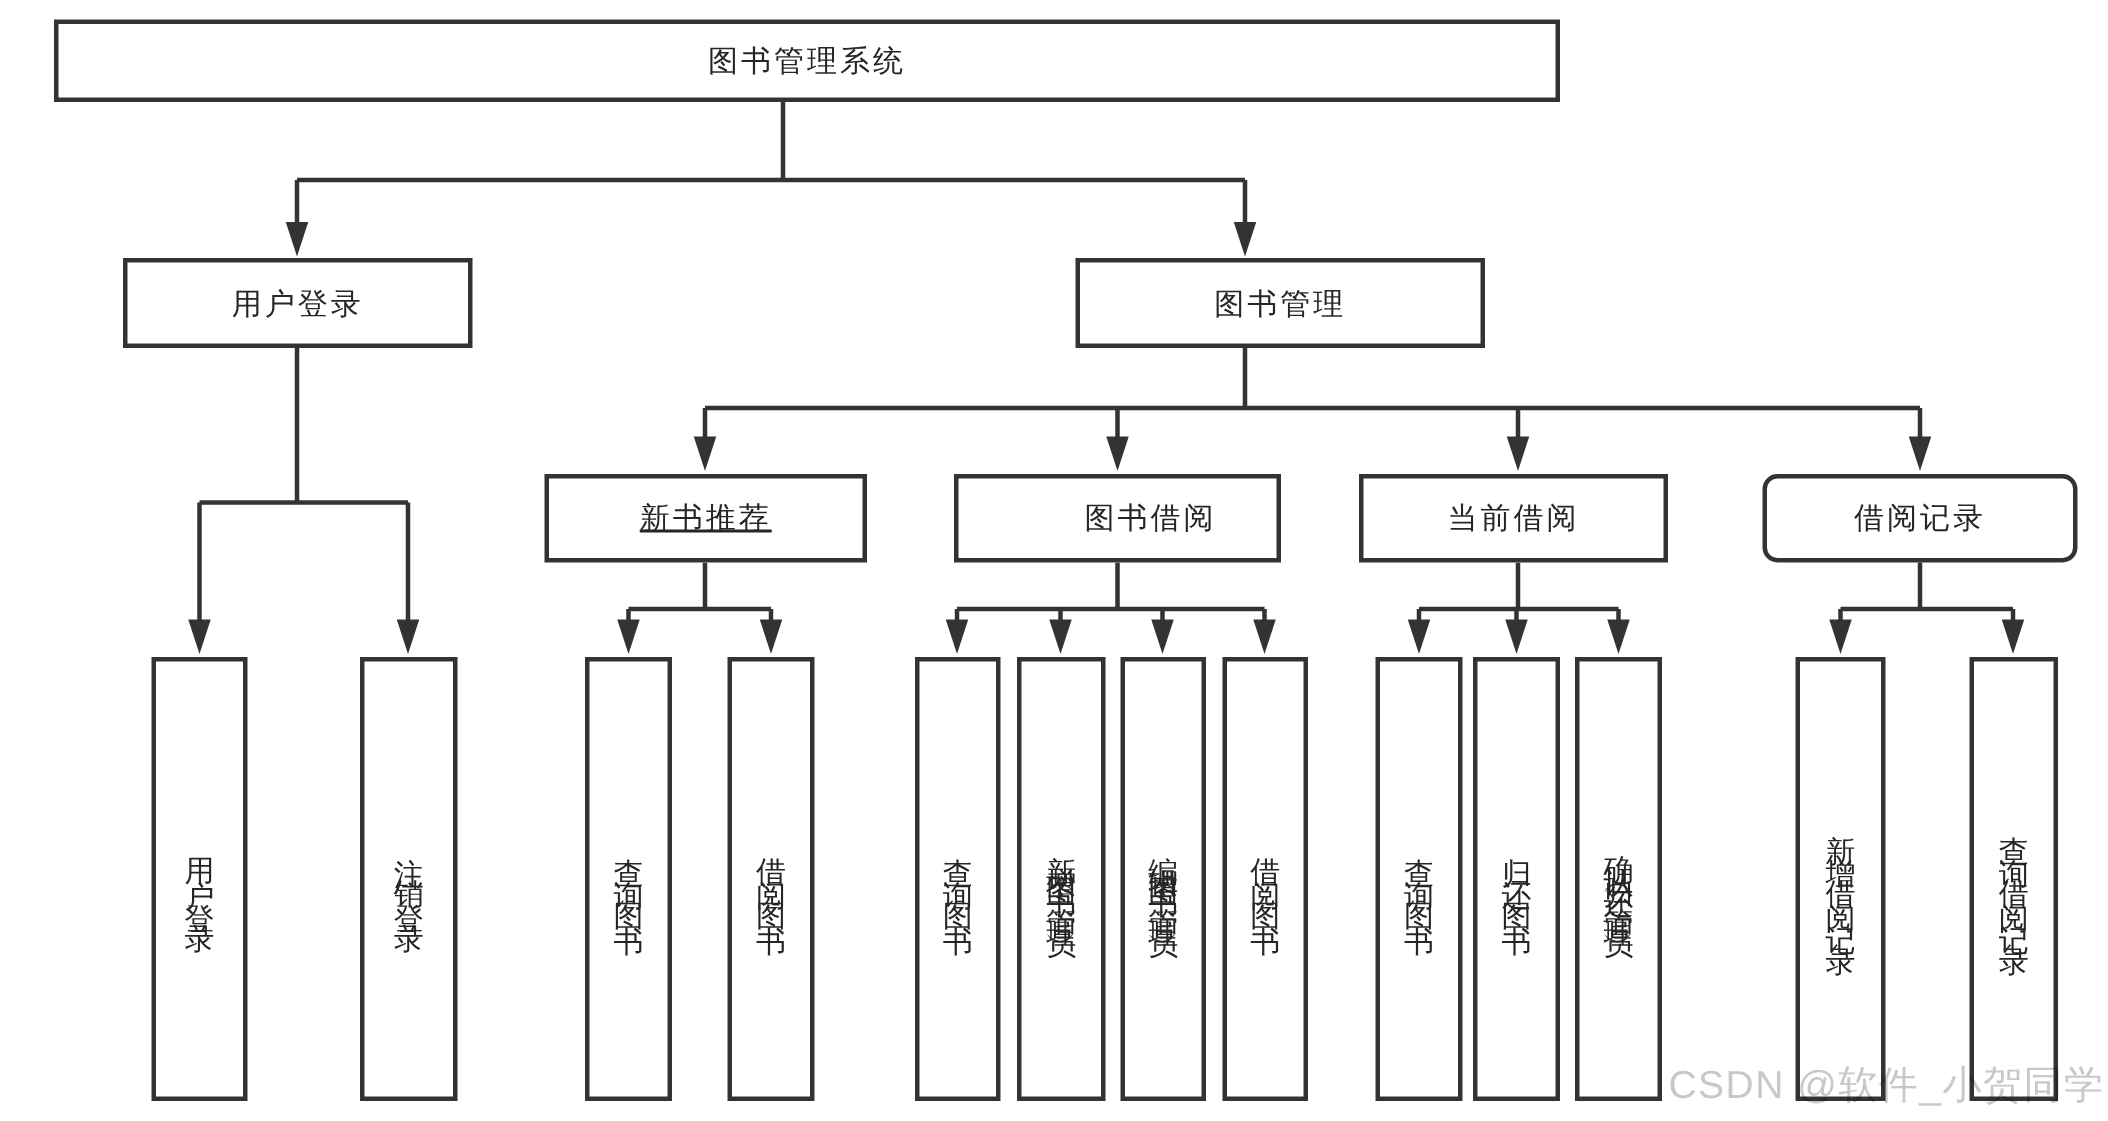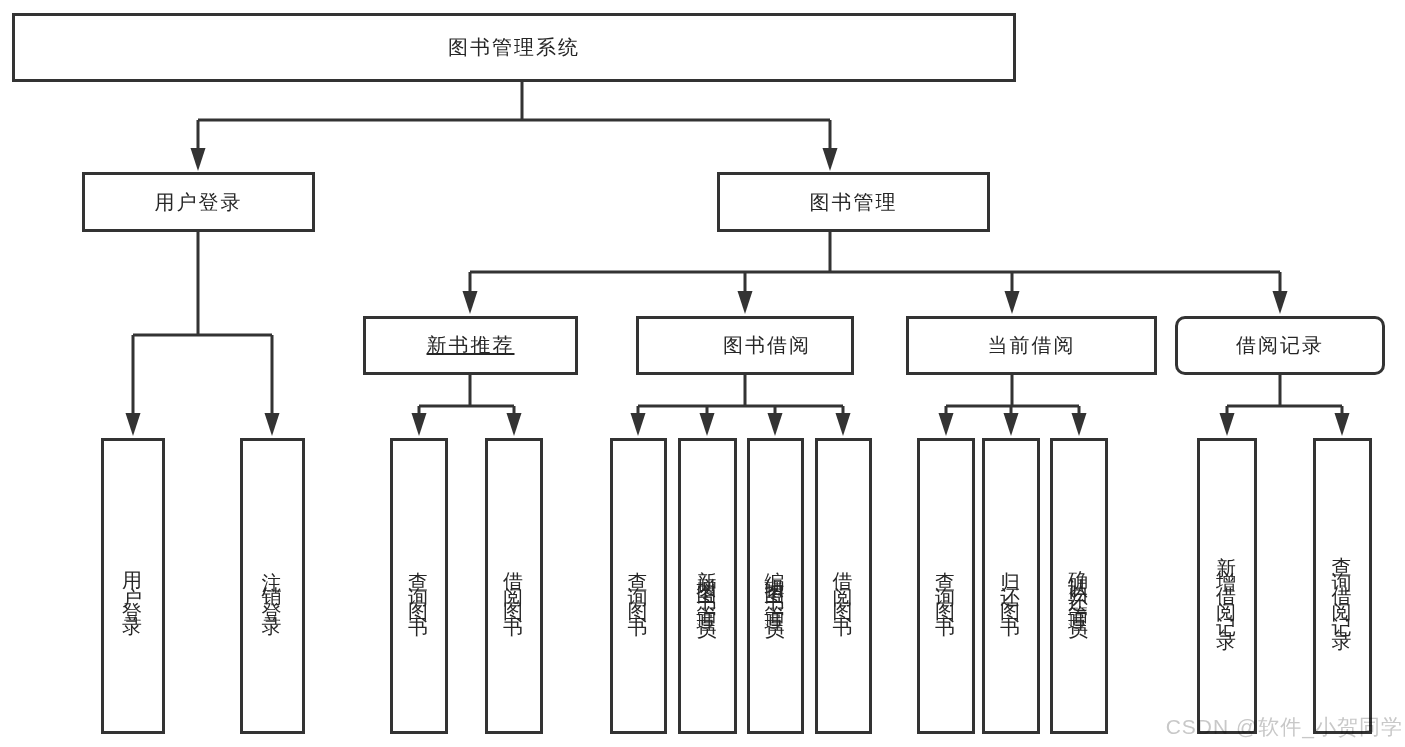--- a/index.html
+++ b/index.html
@@ -34,21 +34,21 @@
     writing-mode: vertical-rl;
     text-orientation: mixed;
     letter-spacing: 15px;
     white-space: normal;
   }
   .box.v.long { letter-spacing: 7px; }
   .watermark {
     position: absolute;
     right: 2px;
     bottom: 6px;
-    font-size: 21px;
+    font-size: 26px;
     color: #c8c8c8;
     letter-spacing: 1px;
     mix-blend-mode: multiply;
     pointer-events: none;
   }
 </style>
 </head>
 <body>
 
 <div class="canvas">
@@ -79,28 +79,28 @@
       <polygon points="767.5,413 782.5,413 775,436"></polygon>
       <polygon points="835.5,413 850.5,413 843,436"></polygon>
       <polygon points="938.5,413 953.5,413 946,436"></polygon>
       <polygon points="1003.5,413 1018.5,413 1011,436"></polygon>
       <polygon points="1071.5,413 1086.5,413 1079,436"></polygon>
       <polygon points="1219.5,413 1234.5,413 1227,436"></polygon>
       <polygon points="1334.5,413 1349.5,413 1342,436"></polygon>
     </g>
   </svg>
 
-  <div class="box h" style="left:12px; top:13px; width:1004px; height:69px;">图书管理系统</div>
+  <div class="box h" style="left:36px; top:13px; width:1004px; height:55px;">图书管理系统</div>
 
   <div class="box h" style="left:82px; top:172px; width:233px; height:60px;">用户登录</div>
   <div class="box h" style="left:717px; top:172px; width:273px; height:60px;">图书管理</div>
 
   <div class="box h" style="left:363px; top:316px; width:215px; height:59px;text-decoration:underline;">新书推荐</div>
   <div class="box h" style="left:636px; top:316px; width:218px; height:59px;padding-left:44px;">图书借阅</div>
-  <div class="box h" style="left:906px; top:316px; width:251px; height:59px;">当前借阅</div>
+  <div class="box h" style="left:906px; top:316px; width:206px; height:59px;">当前借阅</div>
   <div class="box h" style="left:1175px; top:316px; width:210px; height:59px;border-radius:10px;">借阅记录</div>
 
   <div class="box v" style="left:101px; top:438px; width:64px; height:296px;">用户登录</div>
   <div class="box v" style="left:240px; top:438px; width:65px; height:296px;">注销登录</div>
 
   <div class="box v" style="left:390px; top:438px; width:58px; height:296px;">查询图书</div>
   <div class="box v" style="left:485px; top:438px; width:58px; height:296px;">借阅图书</div>
 
   <div class="box v" style="left:610px; top:438px; width:57px; height:296px;">查询图书</div>
   <div class="box v long" style="left:678px; top:438px; width:59px; height:296px;">新增图书（管理员）</div>

